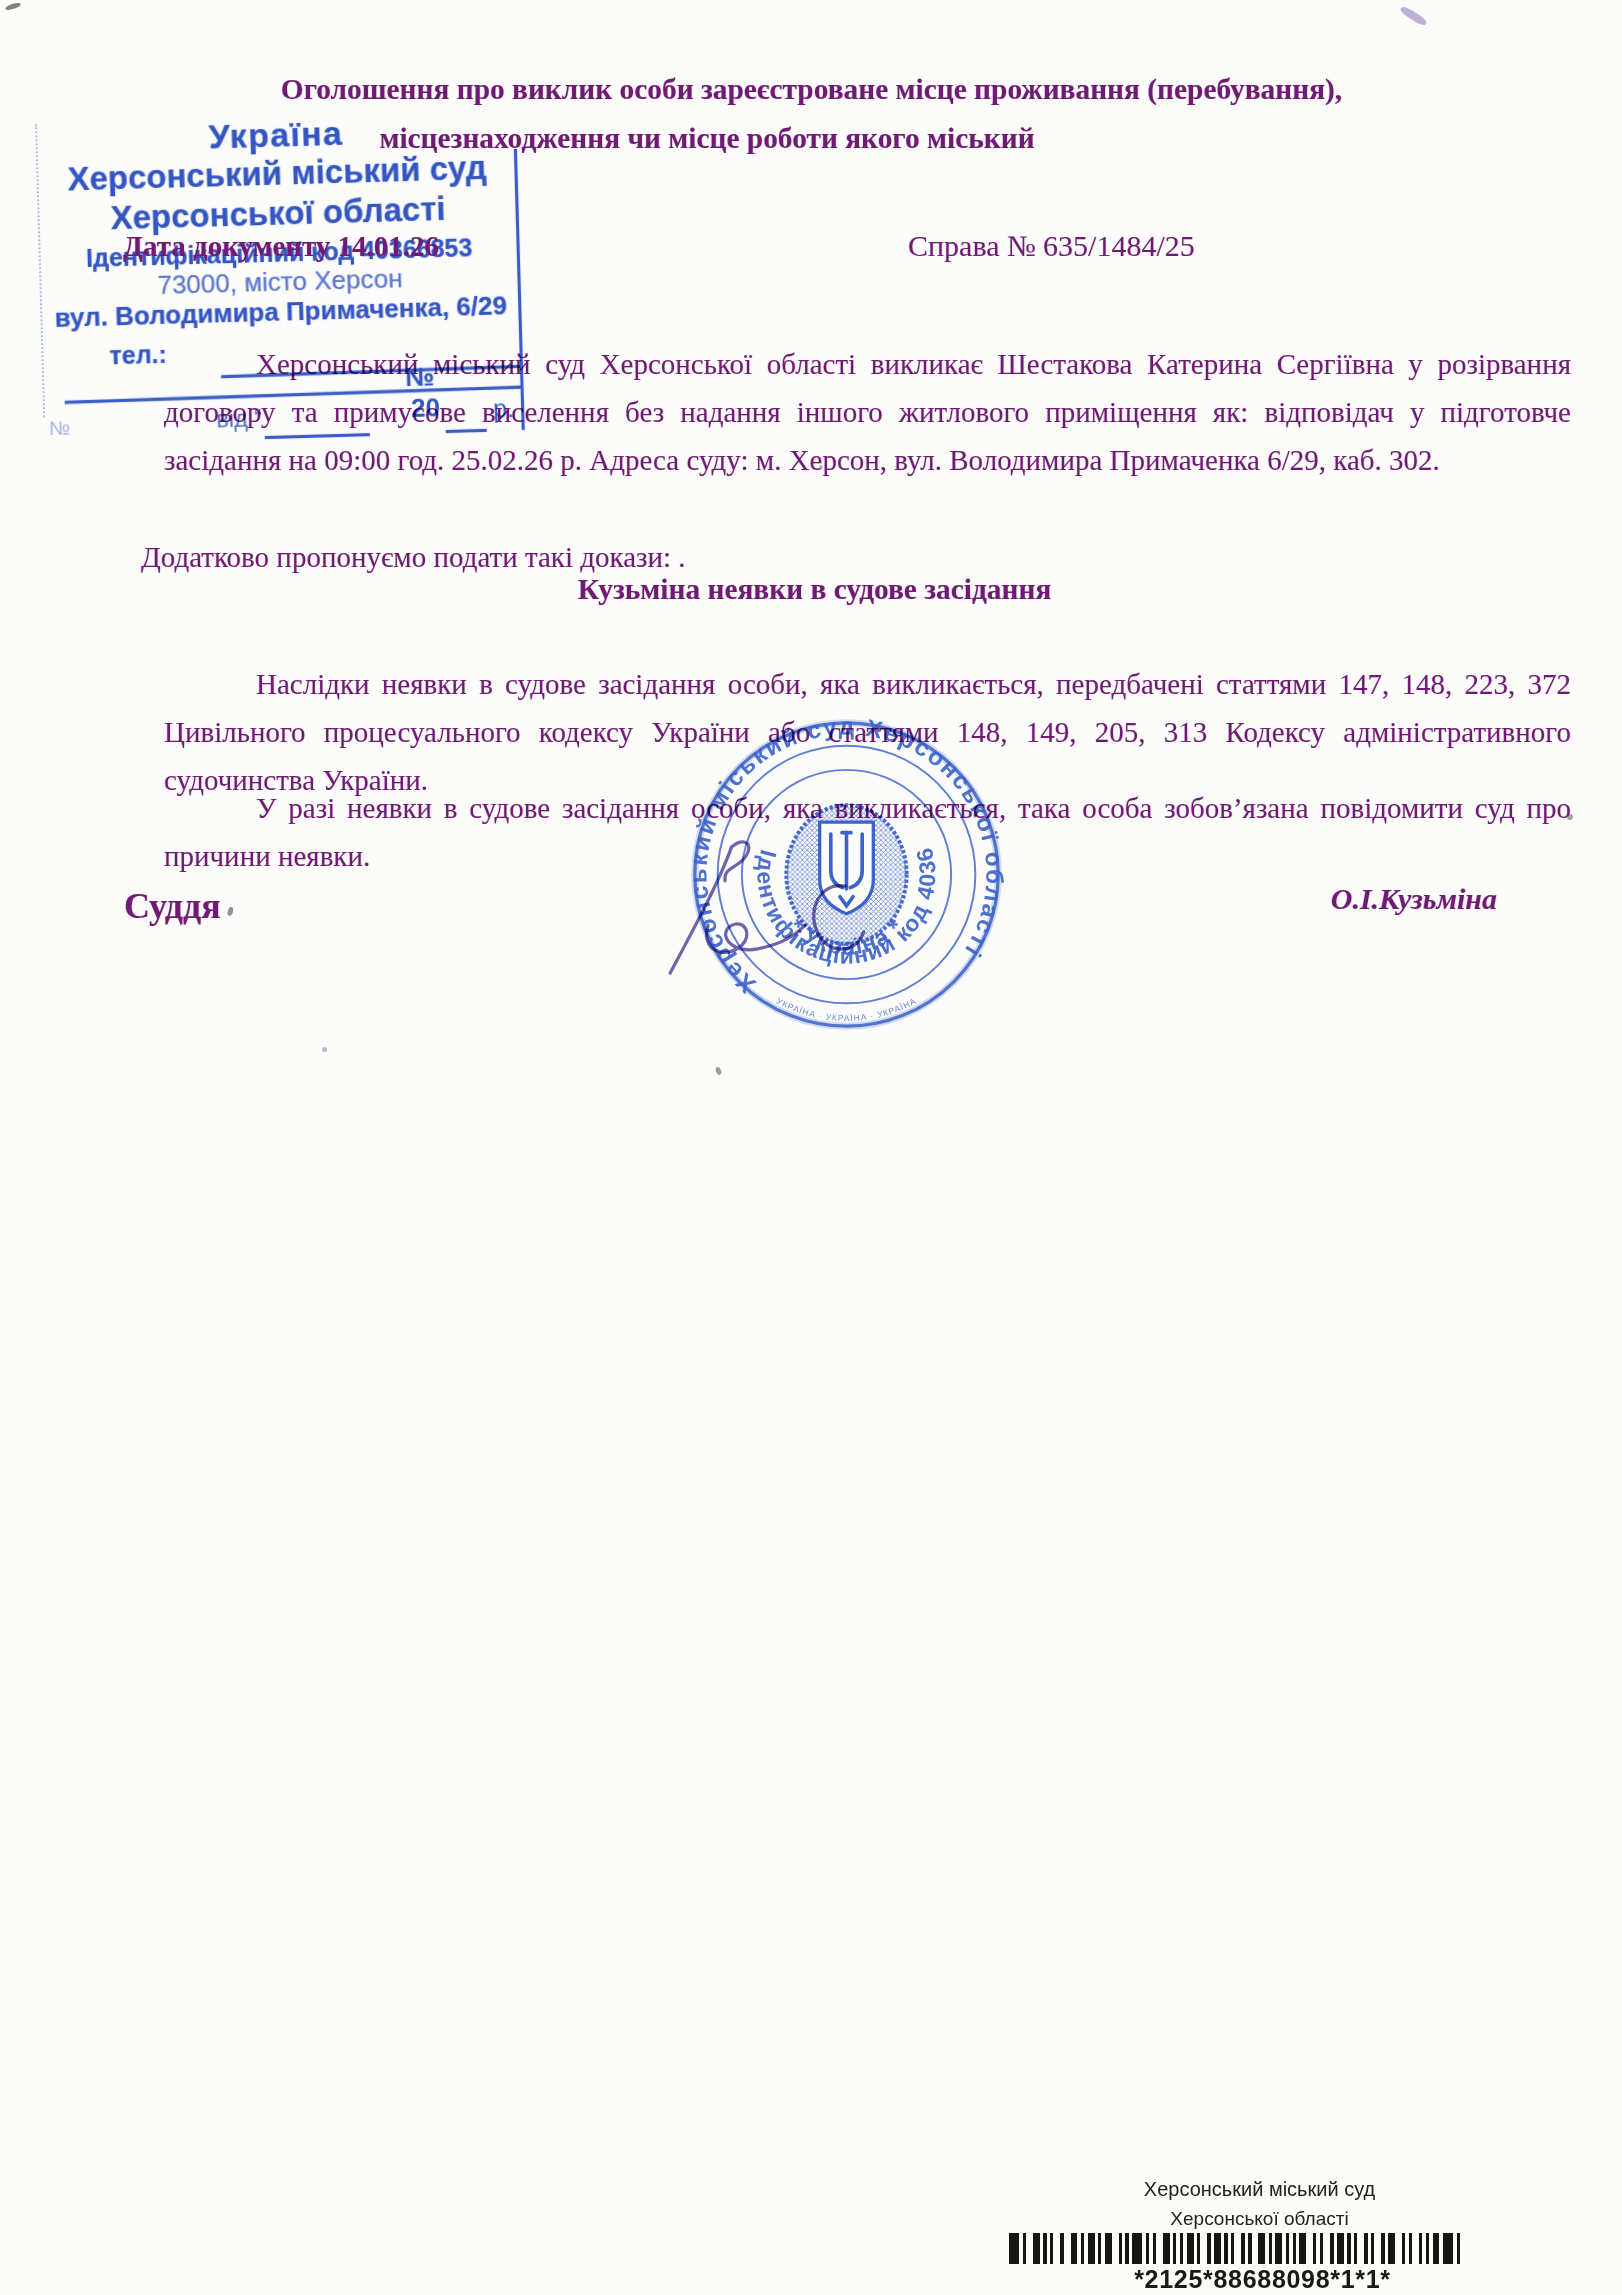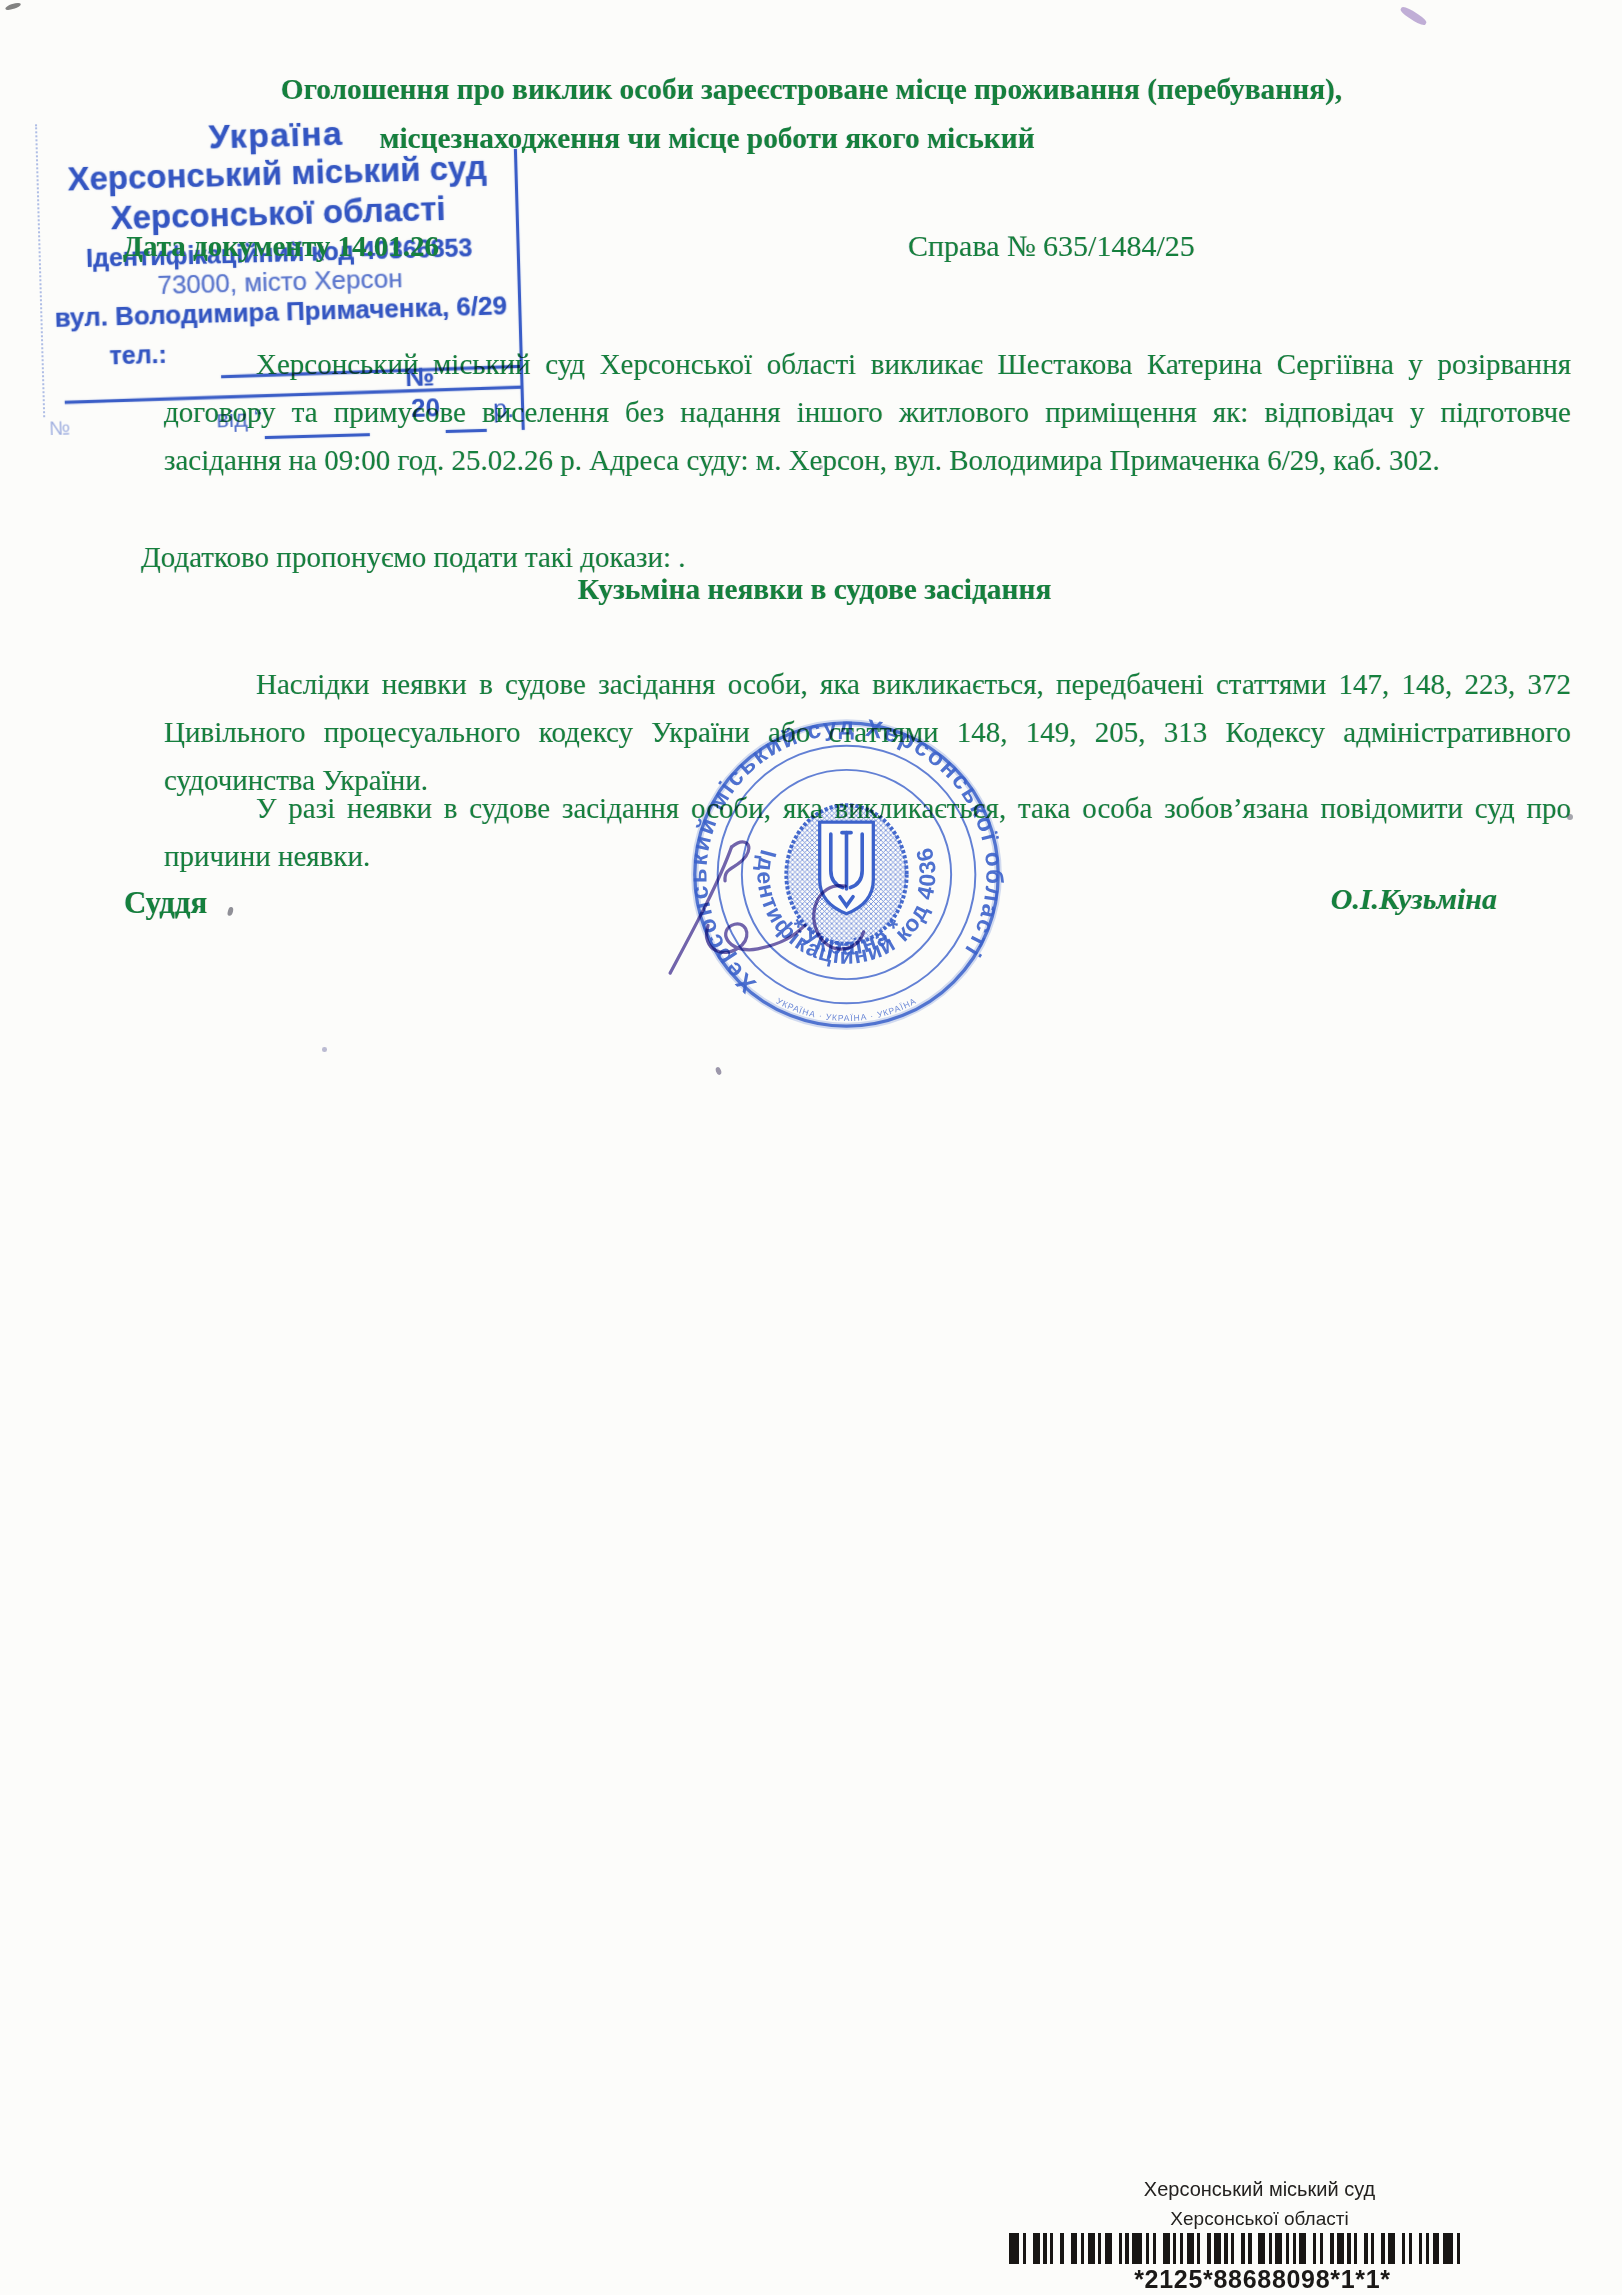--- a/index.html
+++ b/index.html
@@ -8,36 +8,36 @@
     width:1623px;height:2295px;
     margin:0 auto;
     background:#fcfcfa;
     overflow:hidden;
     font-family:"Liberation Serif", serif;
     color:#1d1b19;
   }
   
   .doc-text{
     position:absolute;
-    color:#15803d;
+    color:#701a75;
     text-shadow:0.7px 0 0 rgba(170,50,20,.14), -0.7px 0 0 rgba(20,60,170,.14);
   }
   .title-line{font-weight:bold;font-size:29.4px;text-align:center;}
   .date-line{left:123px;top:230px;font-size:29px;font-weight:bold;}
   .case-line{left:908px;top:229px;font-size:30px;font-weight:500;}
   .para{
     left:124px;width:1407px;
     font-size:29px;line-height:48px;
     text-align:justify;
     margin-left:40px;
   }
   .para.indent{text-indent:92px;}
   .dodatkovo{left:141px;top:541px;font-size:29px;}
   .section-heading{left:124px;top:573px;width:1381px;text-align:center;font-size:29.4px;font-weight:bold;}
-  .judge-label{left:124px;top:885px;font-size:31px;font-weight:bold;}
+  .judge-label{left:124px;top:885px;font-size:36px;font-weight:bold;}
   .judge-name{right:126px;top:882px;font-size:30px;font-weight:bold;font-style:italic;}
 
   
   .corner-stamp{
     position:absolute;left:29.4px;top:110px;width:499px;height:296px;
     transform:rotate(-1.6deg);
     transform-origin:40% 40%;
     font-family:"Liberation Sans", sans-serif;
     color:#3457c6;
     mix-blend-mode:multiply;

